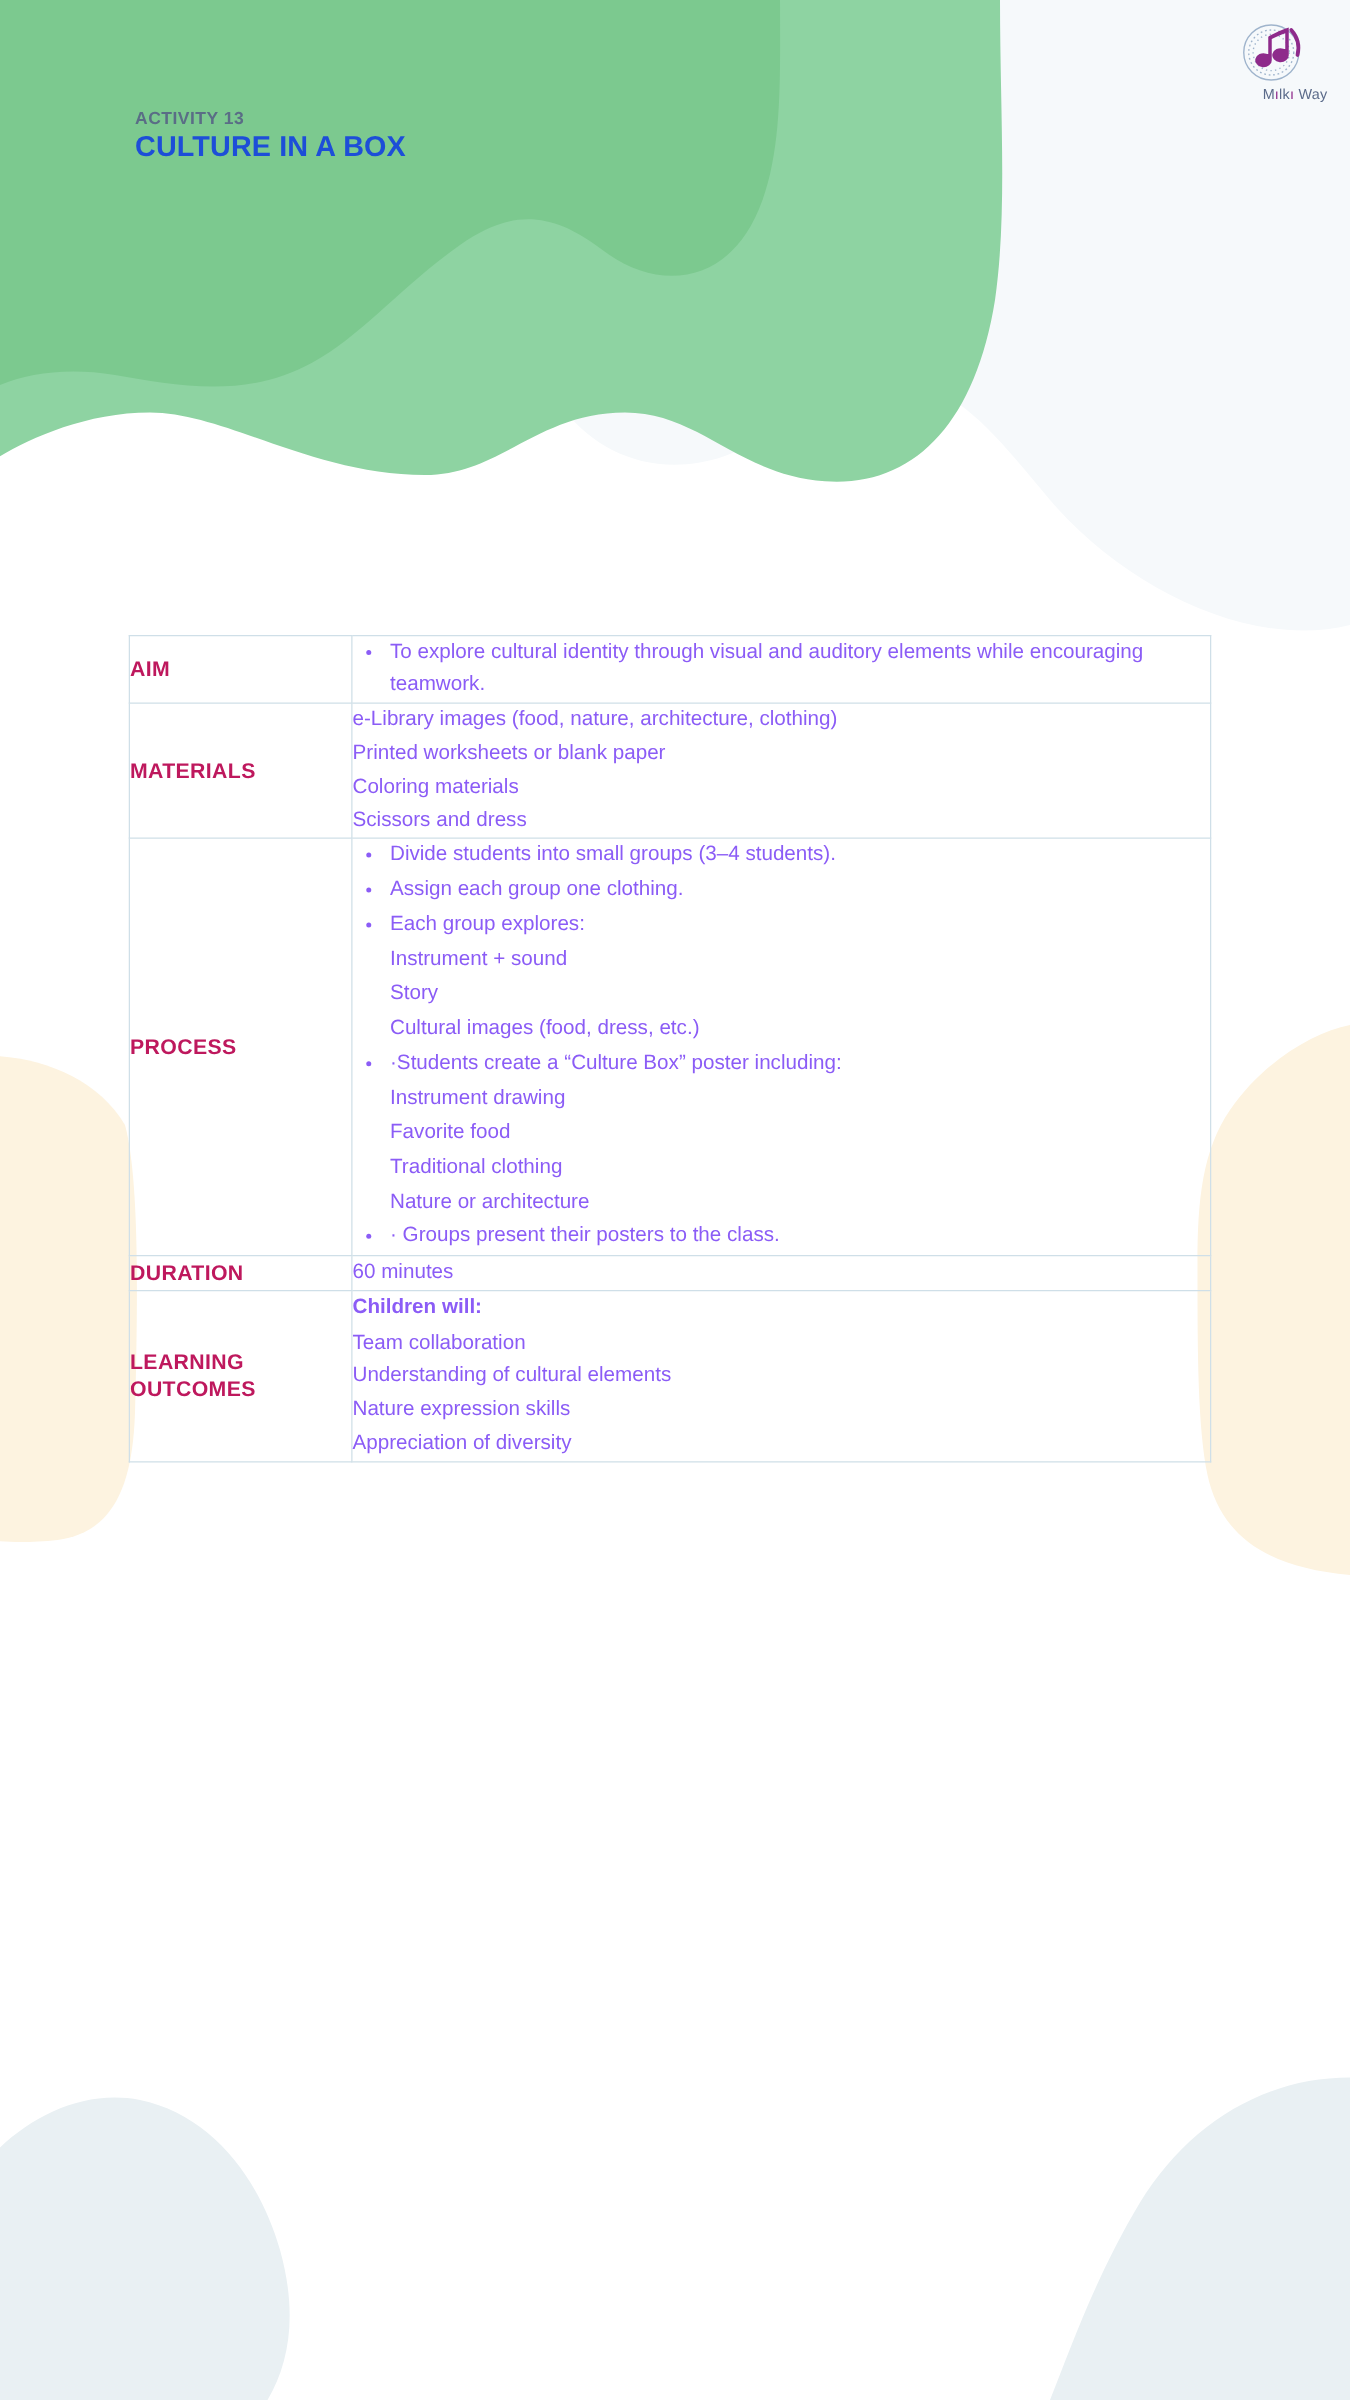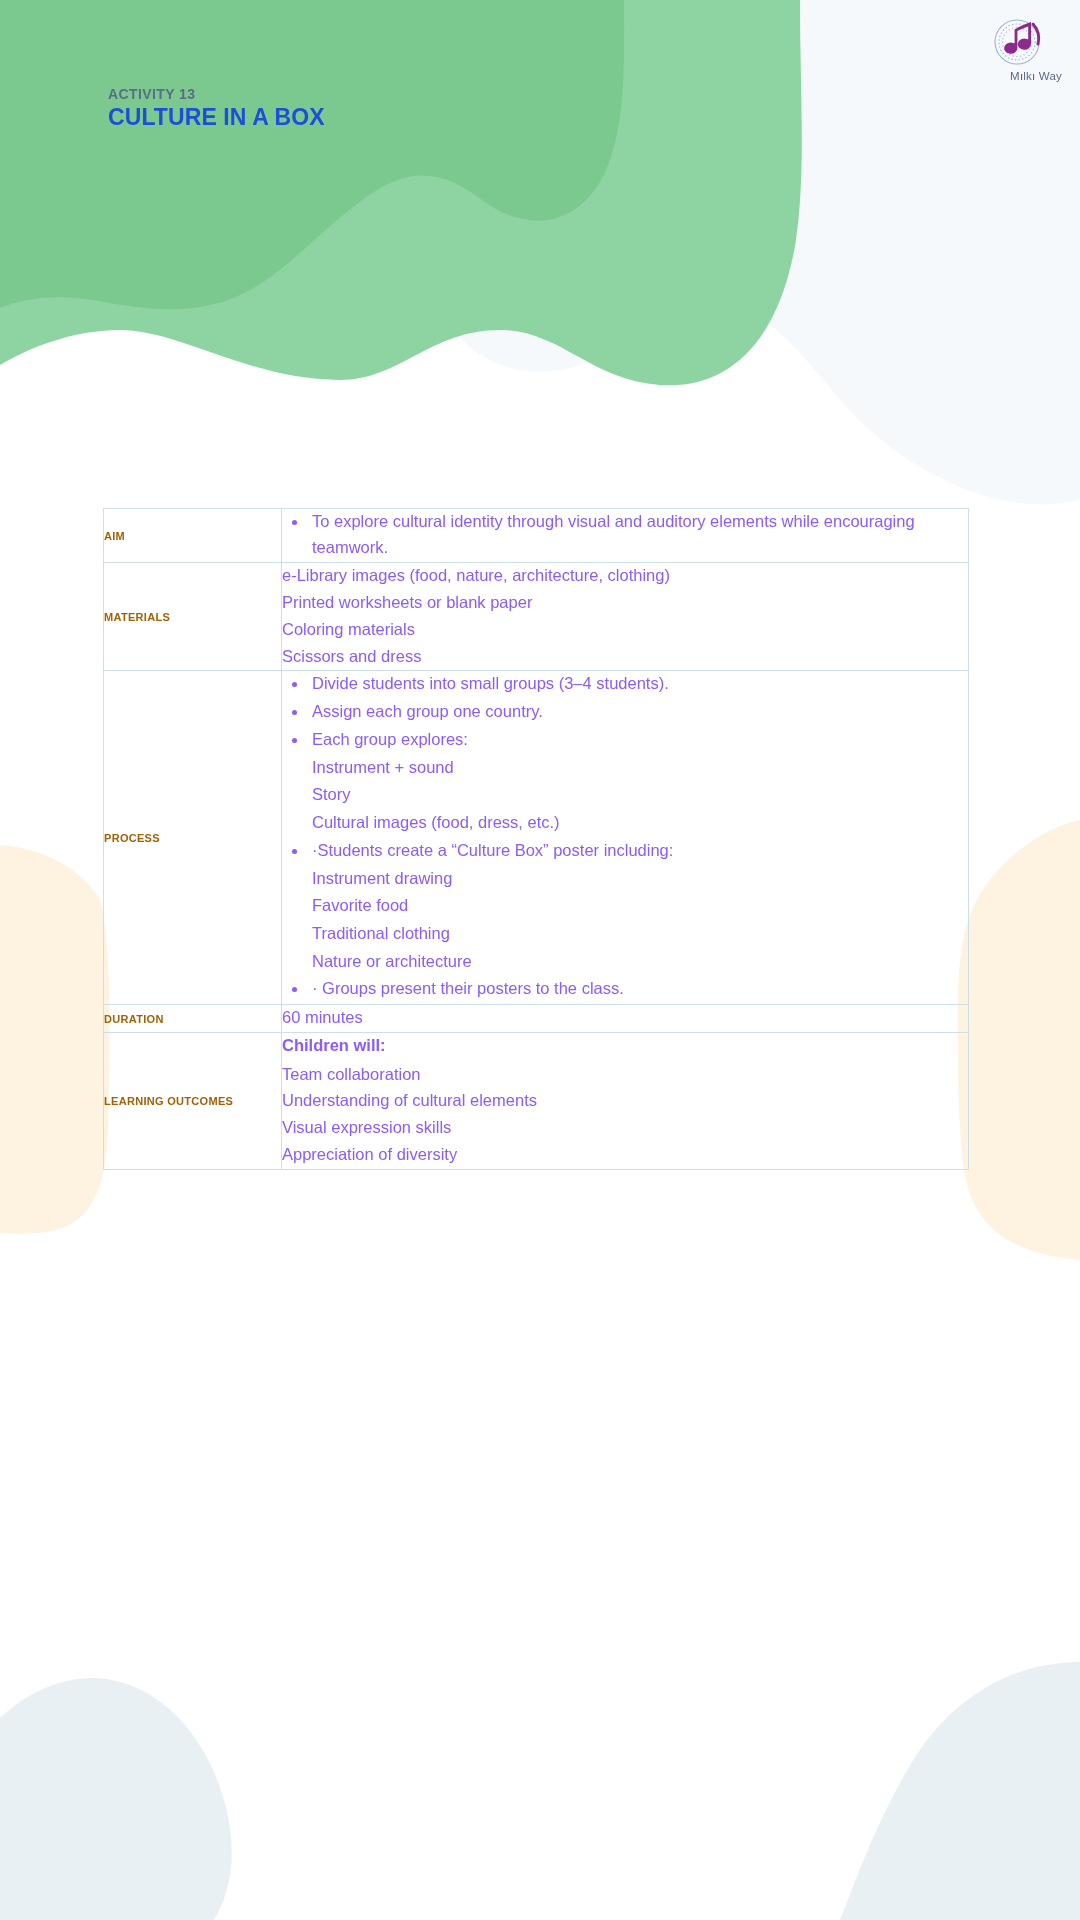--- a/index.html
+++ b/index.html
@@ -89,22 +89,22 @@
     background: transparent;
   }
   table.activity-table td {
     border: 1px solid #cfdfe8;
     vertical-align: middle;
     padding: 0;
   }
   td.label-cell {
     width: 177px;
     padding: 10px 0 10px 10px;
-    color: #a16207;
-    font-size: 11px;
+    color: #be185d;
+    font-size: 17px;
     font-weight: bold;
     letter-spacing: .3px;
     line-height: 1.28;
   }
   td.content-cell {
     padding: 14px 16px 14px 10px;
     color: #8b5cf6;
     font-size: 16.5px;
     line-height: 1.56;
   }
@@ -203,21 +203,21 @@
             <div class="plain-line">Printed worksheets or blank paper</div>
             <div class="plain-line">Coloring materials</div>
             <div class="plain-line">Scissors and dress</div>
           </td>
         </tr>
         <tr>
           <td class="label-cell">PROCESS</td>
           <td class="content-cell">
             <ul class="bullets">
               <li>Divide students into small groups (3–4 students).</li>
-              <li>Assign each group one country.</li>
+              <li>Assign each group one clothing.</li>
               <li>Each group explores:</li>
               <li class="nomark sub-line-nested">Instrument + sound</li>
               <li class="nomark sub-line-nested">Story</li>
               <li class="nomark sub-line-nested">Cultural images (food, dress, etc.)</li>
               <li>·Students create a “Culture Box” poster including:</li>
               <li class="nomark sub-line-nested">Instrument drawing</li>
               <li class="nomark sub-line-nested">Favorite food</li>
               <li class="nomark sub-line-nested">Traditional clothing</li>
               <li class="nomark sub-line-nested">Nature or architecture</li>
               <li>· Groups present their posters to the class.</li>
@@ -229,19 +229,19 @@
           <td class="content-cell">
             <div class="plain-line">60 minutes</div>
           </td>
         </tr>
         <tr>
           <td class="label-cell">LEARNING OUTCOMES</td>
           <td class="content-cell">
             <div class="strong-line">Children will:</div>
             <div class="plain-line">Team collaboration</div>
             <div class="plain-line">Understanding of cultural elements</div>
-            <div class="plain-line">Visual expression skills</div>
+            <div class="plain-line">Nature expression skills</div>
             <div class="plain-line">Appreciation of diversity</div>
           </td>
         </tr>
       </tbody>
   </table>
 </div>
 
 </body></html>

